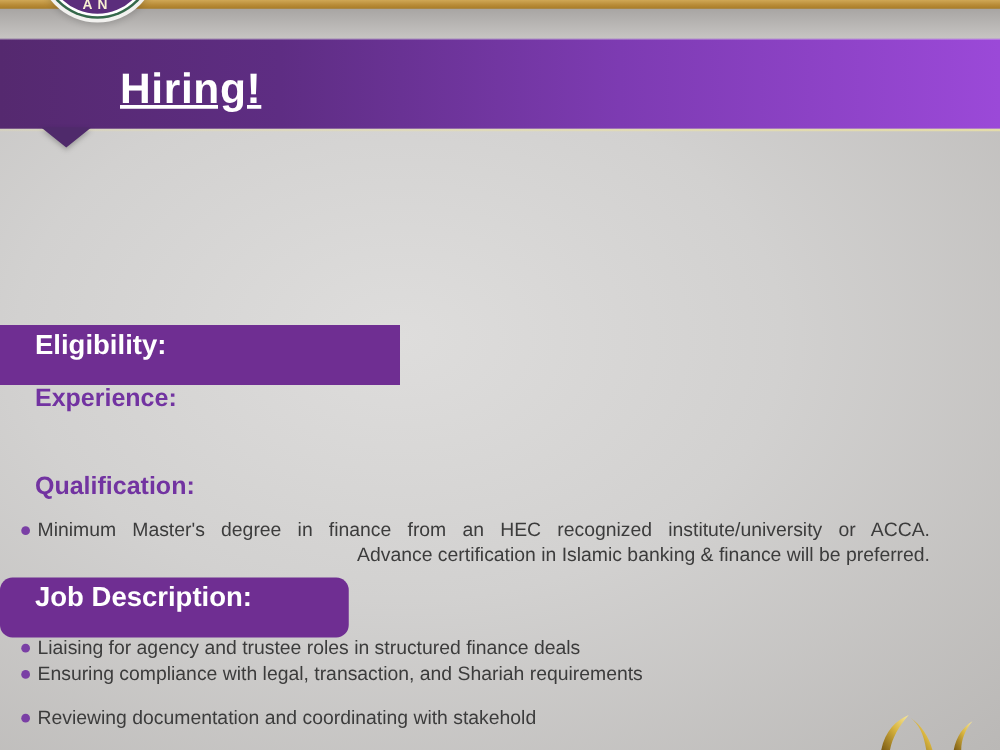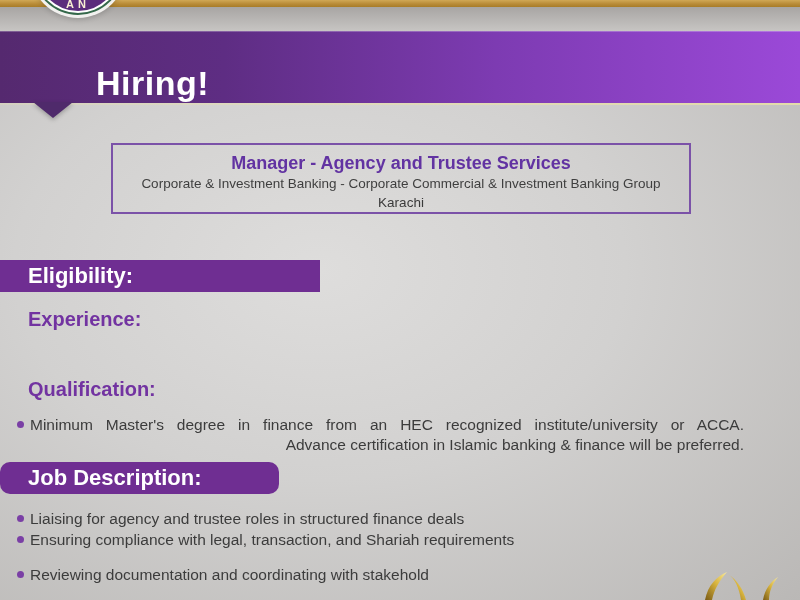--- a/index.html
+++ b/index.html
@@ -20,33 +20,33 @@
     background:#5b2d7c;
     box-shadow:0 0 0 2px #ffffff,0 0 0 4px #34684a,0 0 0 7px #f2f1ef,0 2px 5px 7px rgba(0,0,0,.15);}
   .seal-text{position:absolute;left:0;right:0;bottom:1px;text-align:center;
     color:#f7efd2;font-size:11px;font-weight:bold;letter-spacing:4px;}
   
   .banner{position:absolute;left:0;top:31px;width:800px;height:71px;
     background:linear-gradient(90deg,#55296f 0%,#5e2d83 28%,#7d3bb2 62%,#9b49d8 100%);
     border-top:1px solid rgba(255,255,255,.25);}
   .banner-underline{position:absolute;left:0;top:103px;width:800px;height:2px;
     background:linear-gradient(90deg,rgba(233,224,166,.25),rgba(233,224,166,.85));}
-  .banner-title{position:absolute;left:96px;top:16px;height:71px;line-height:71px;
-    color:#ffffff;font-size:34px;font-weight:bold;letter-spacing:.5px;}
+  .banner-title{position:absolute;left:96px;top:4px;height:71px;line-height:71px;
+    color:#ffffff;font-size:34px;font-weight:bold;letter-spacing:.5px;text-decoration:underline;}
   .ribbon-tail{position:absolute;left:33px;top:102px;width:0;height:0;
     border-left:20px solid transparent;border-right:20px solid transparent;
     border-top:16px solid #4f2a6b;filter:drop-shadow(0 2px 2px rgba(0,0,0,.25));}
   
   .job-box{position:absolute;left:111px;top:143px;width:580px;height:71px;
     box-sizing:border-box;border:2px solid #7b52a8;text-align:center;padding-top:7px;}
   .job-title{font-size:18px;font-weight:bold;color:#6233a2;line-height:22px;}
   .job-sub{font-size:13.5px;color:#3f3f3f;line-height:19px;}
   .job-loc{font-size:13.5px;color:#3a3a3a;line-height:19px;}
   
-  .bar{position:absolute;left:0;height:32px;background:#6f2e92;color:#ffffff;
+  .bar{position:absolute;left:0;height:48px;background:#6f2e92;color:#ffffff;
     font-weight:bold;font-size:22px;line-height:31px;padding-left:28px;box-sizing:border-box;}
   .bar-eligibility{top:260px;width:320px;}
   .bar-jobdesc{top:462px;width:279px;border-radius:10px;}
   
   .subhead{position:absolute;left:28px;color:#7233a1;font-weight:bold;font-size:20px;line-height:22px;}
   .subhead-exp{top:308px;}
   .subhead-qual{top:378px;}
   
   .bullet-row{position:absolute;left:17px;display:flex;align-items:flex-start;}
   .dot{width:7px;height:7px;border-radius:50%;background:#7a3fa5;margin-top:6px;flex:0 0 auto;}
@@ -73,25 +73,20 @@
   <div class="seal">
     <div class="seal-text">AN</div>
   </div>
 
   <div class="banner">
     <div class="banner-title">Hiring!</div>
   </div>
   <div class="banner-underline"></div>
   <div class="ribbon-tail"></div>
 
-  <div class="job-box">
-    <div class="job-title">Manager - Agency and Trustee Services</div>
-    <div class="job-sub">Corporate &amp; Investment Banking - Corporate Commercial &amp; Investment Banking Group</div>
-    <div class="job-loc">Karachi</div>
-  </div>
 
   <div class="bar bar-eligibility">Eligibility:</div>
 
   <div class="subhead subhead-exp">Experience:</div>
 
   <div class="subhead subhead-qual">Qualification:</div>
   <div class="bullet-row row-qual">
     <span class="dot"></span>
     <span class="qual-lines">
       <span class="qual-line1" style="display:block;">Minimum Master's degree in finance from an HEC recognized institute/university or ACCA.</span>

